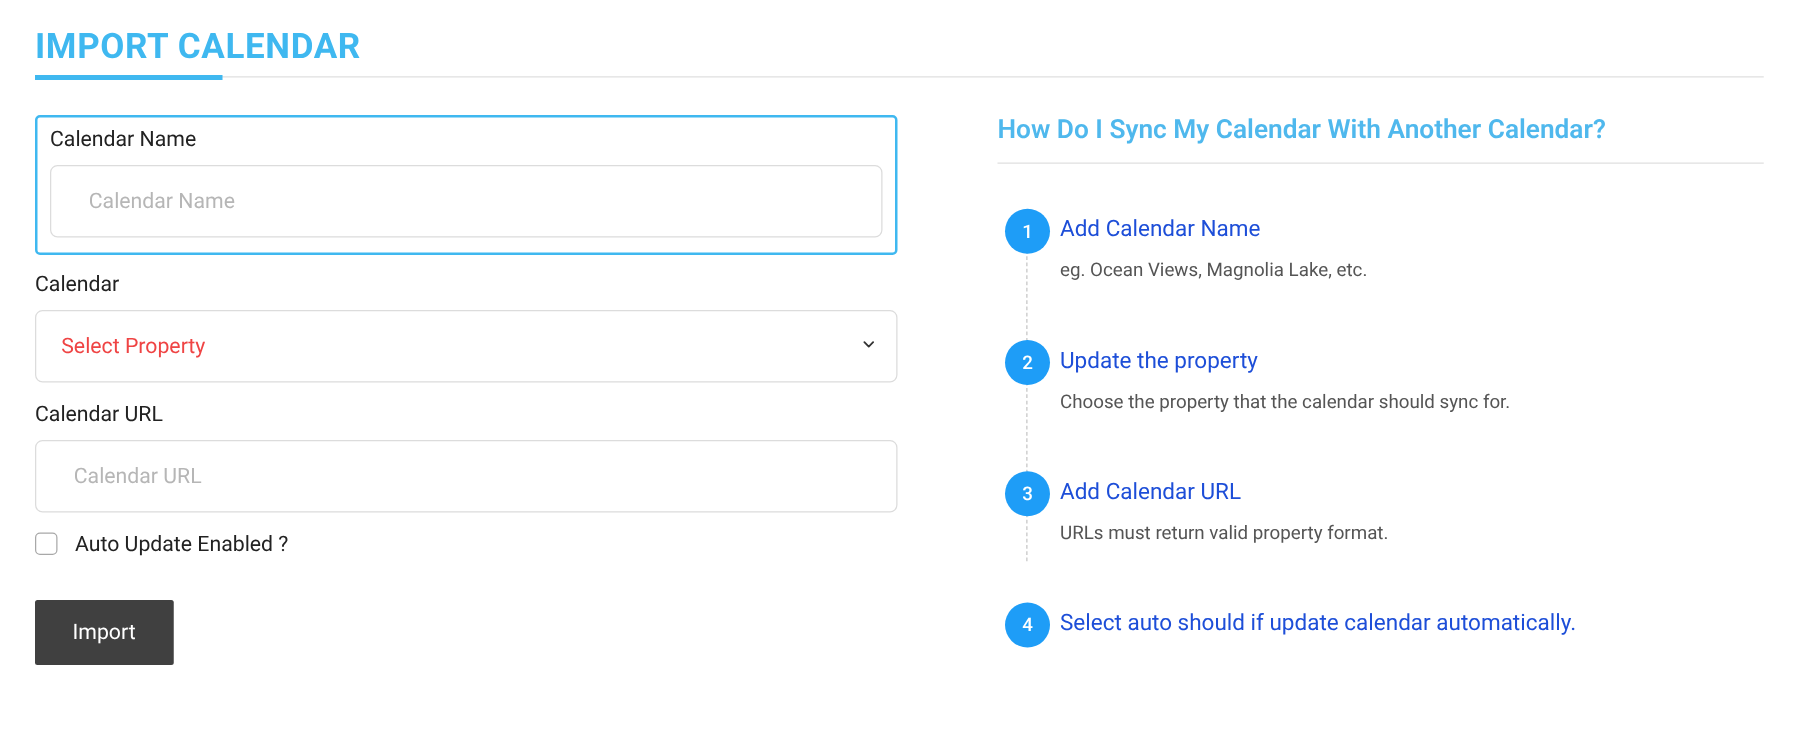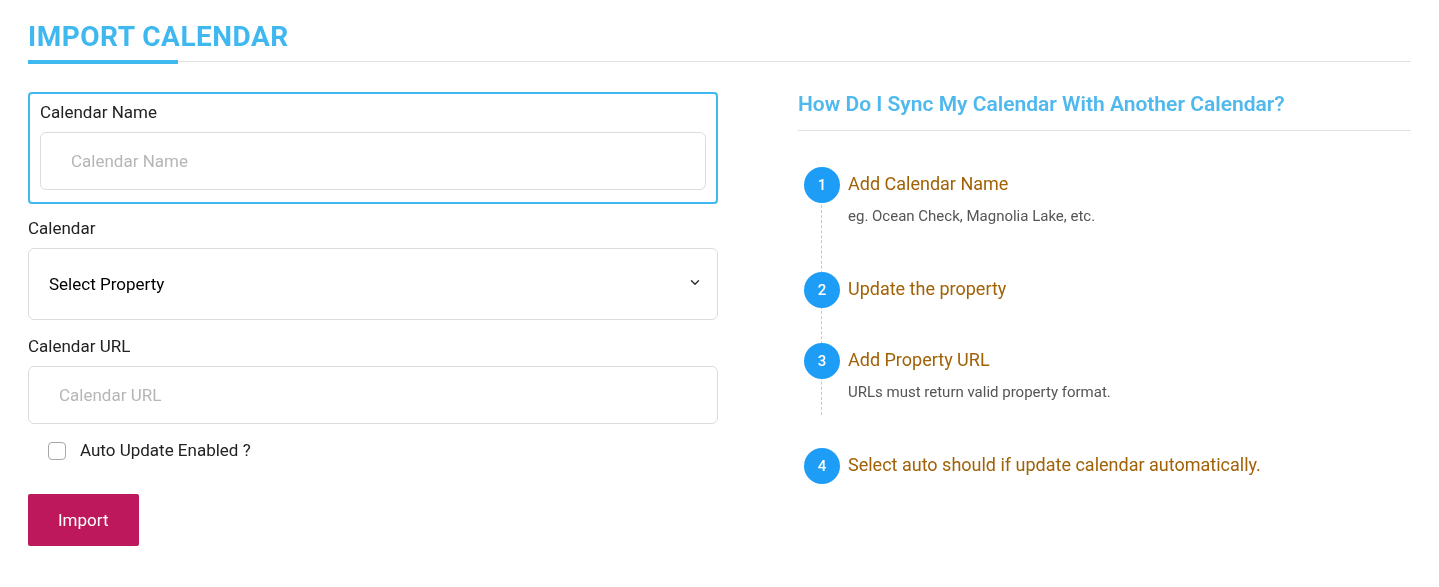--- a/index.html
+++ b/index.html
@@ -75,61 +75,60 @@
       font-family: inherit;
     }
     .form-input::placeholder {
       color: #b6b6b6;
     }
     .select-wrap {
       position: relative;
     }
     .form-select {
       width: 100%;
-      height: 72px;
+      height: 58px;
       padding: 0 20px;
       font-size: 17px;
       border: 1px solid #dcdcdc;
       border-radius: 6px;
-      color: #000000;
+      color: #ef4444;
       background: #fff;
       appearance: none;
       -webkit-appearance: none;
       font-family: inherit;
       cursor: pointer;
     }
     .select-caret {
       position: absolute;
       right: 16px;
       top: 50%;
       transform: translateY(-50%);
       pointer-events: none;
     }
     .checkbox-row {
       display: flex;
-      align-items: flex-end;
+      align-items: flex-start;
       gap: 14px;
       margin-top: 4px;
       margin-bottom: 34px;
-      margin-left: 20px;
     }
     .checkbox {
       width: 18px;
       height: 18px;
       border: 1.5px solid #a8a8a8;
       border-radius: 4px;
       background: #fff;
       cursor: pointer;
     }
     .checkbox-label {
       font-size: 17px;
       color: #222;
     }
     .import-btn {
-      background: #be185d;
+      background: #404040;
       color: #fff;
       border: none;
       padding: 16px 30px;
       font-size: 17px;
       border-radius: 2px;
       cursor: pointer;
       font-family: inherit;
     }
     .help-title {
       font-size: 21px;
@@ -165,21 +164,21 @@
       background: #1e9df7;
       color: #fff;
       display: flex;
       align-items: center;
       justify-content: center;
       font-size: 15px;
       font-weight: 500;
     }
     .step-title {
       font-size: 18px;
-      color: #a16207;
+      color: #1d4ed8;
       margin-bottom: 10px;
       padding-top: 6px;
     }
     .step-desc {
       font-size: 15px;
       color: #555;
       line-height: 1.6;
     }
   </style>
 </head>
@@ -224,31 +223,32 @@
   </div>
 
   <div class="help-col">
     <h2 class="help-title">How Do I Sync My Calendar With Another Calendar?</h2>
 
     <div class="step-list">
 
       <div class="step-item">
         <div class="step-badge">1</div>
         <div class="step-title">Add Calendar Name</div>
-        <div class="step-desc">eg. Ocean Check, Magnolia Lake, etc.</div>
+        <div class="step-desc">eg. Ocean Views, Magnolia Lake, etc.</div>
       </div>
 
       <div class="step-item">
         <div class="step-badge">2</div>
         <div class="step-title">Update the property</div>
+        <div class="step-desc">Choose the property that the calendar should sync for.</div>
       </div>
 
       <div class="step-item">
         <div class="step-badge">3</div>
-        <div class="step-title">Add Property URL</div>
+        <div class="step-title">Add Calendar URL</div>
         <div class="step-desc">URLs must return valid property format.</div>
       </div>
 
       <div class="step-item">
         <div class="step-badge">4</div>
         <div class="step-title">Select auto should if update calendar automatically.</div>
       </div>
 
     </div>
   </div>

